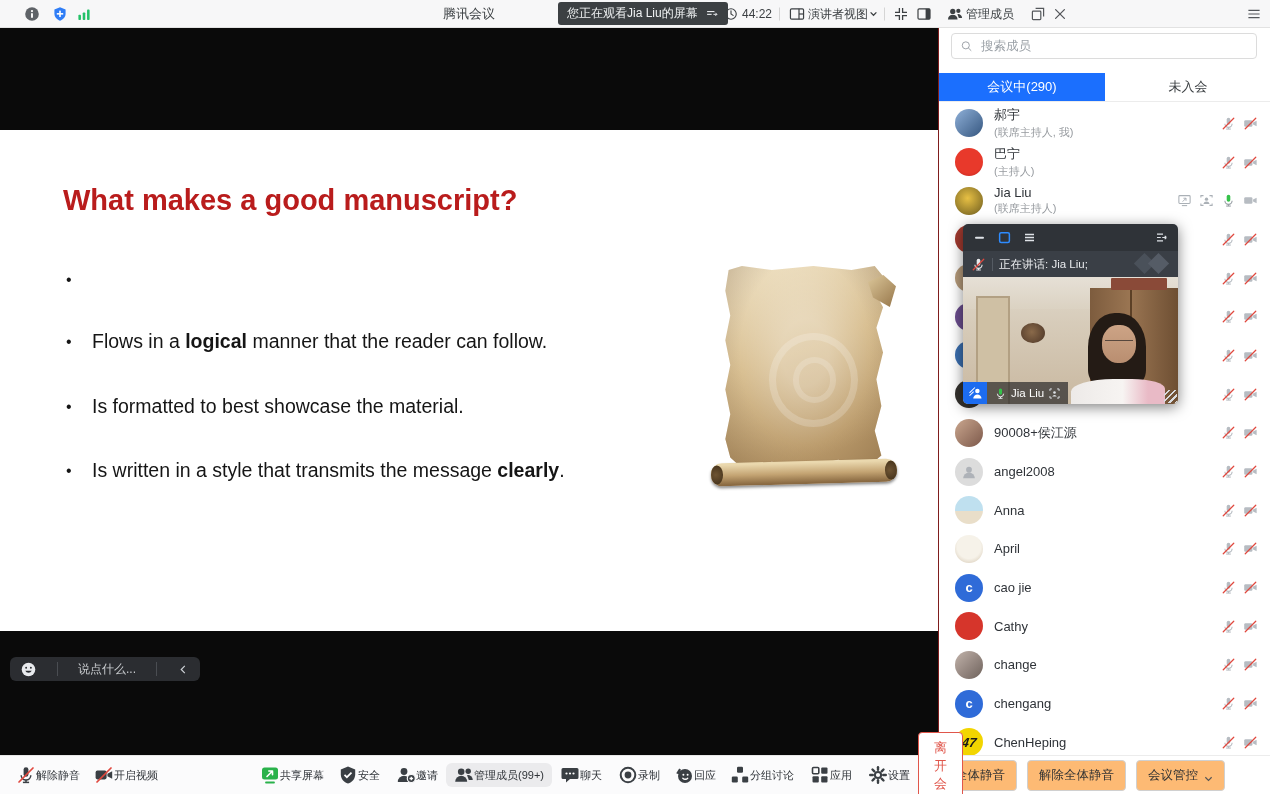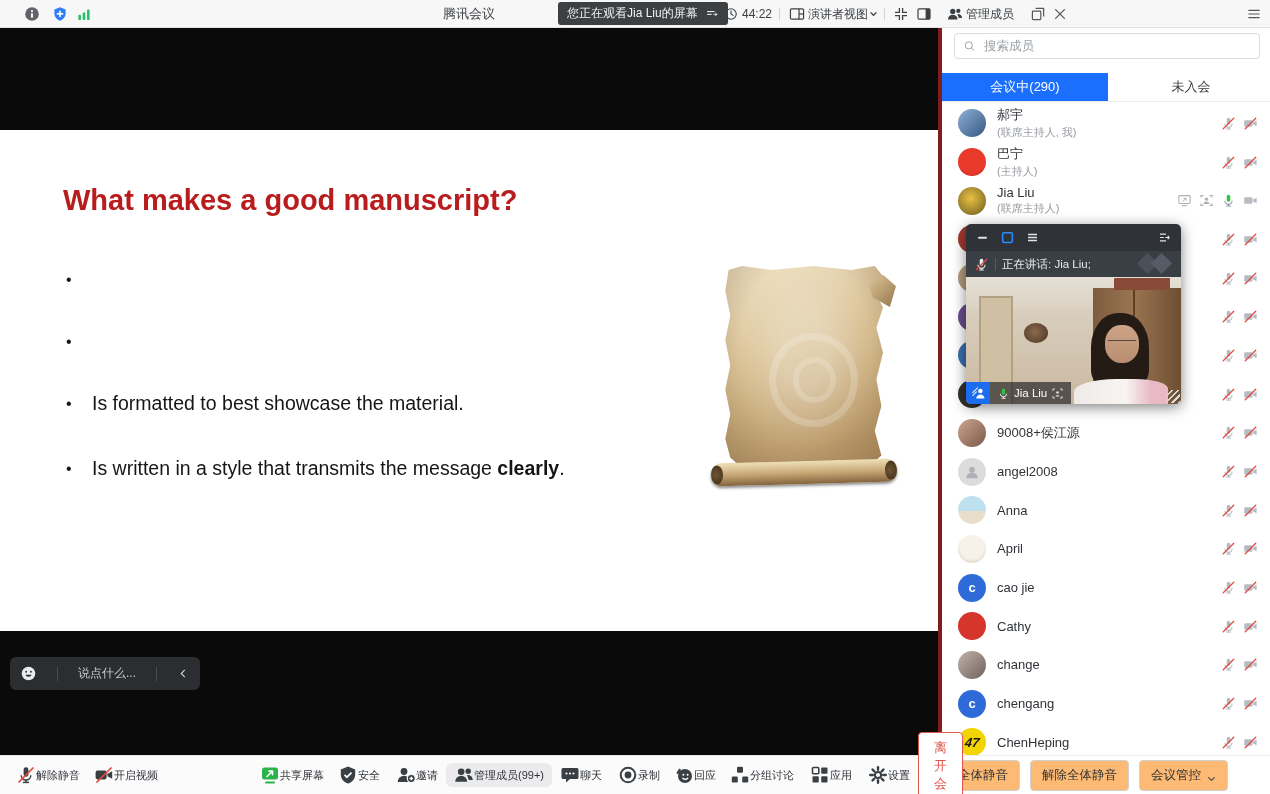--- a/index.html
+++ b/index.html
@@ -41,38 +41,38 @@
   .p-mark::before{content:"";position:absolute;left:22%;top:22%;width:42%;height:42%;border:6px solid rgba(255,255,255,.18);border-radius:50%}
   .p-flap{position:absolute;right:-2px;top:9px;width:28px;height:32px;background:linear-gradient(135deg,#dcc79a,#96764a);
      clip-path:polygon(0 22%,55% 0,100% 35%,78% 100%,18% 70%)}
   .p-roll{position:absolute;left:-5px;right:-3px;bottom:4px;height:23px;border-radius:11px/10px;transform:rotate(-1.6deg);
      background:linear-gradient(180deg,#ead8ae 8%,#c3a372 55%,#8a6a42 95%);box-shadow:0 2px 3px rgba(0,0,0,.45)}
   .p-roll::before,.p-roll::after{content:"";position:absolute;top:2px;width:12px;height:19px;border-radius:50%;
      background:radial-gradient(circle at 40% 50%,#6e5433,#3f2e18)}
   .p-roll::before{left:0}.p-roll::after{right:0}
 
   
-  #chat-pill{position:absolute;left:10px;top:629px;height:33px;background:#2b2d31;border-radius:6px;
+  #chat-pill{position:absolute;left:10px;top:629px;height:24px;background:#2b2d31;border-radius:6px;
      display:flex;align-items:center;padding:0 10px;gap:20px;z-index:5}
   #chat-pill .cp-div{width:1px;height:14px;background:#4a4d52}
   #chat-placeholder{color:#c7cacd;font-size:12px}
 
   
   #toolbar{position:absolute;left:0;top:755px;width:939px;height:39px;background:#fbfbfc;border-top:1px solid #e7e7e7;
      display:flex;align-items:center;padding-left:8px;box-sizing:border-box;z-index:40}
   .tbitem{display:flex;flex-direction:row;align-items:center;justify-content:center;padding:2px 8px;border-radius:6px;cursor:pointer}
   .tbitem .tbicon{width:20px;height:20px}
   .tbitem .tblabel{font-size:11px;color:#2f3338;margin-top:1px;white-space:nowrap}
   .tbitem.hl{background:#ebebed}
   .tbcaret{width:10px;height:8px;margin:0 2px 12px -4px}
   #leave-btn{margin-left:auto;margin-right:10px;border:1px solid #e0564b;color:#e0564b;background:#fff;
      font-size:13px;padding:6px 15px;border-radius:4px;cursor:pointer;font-family:inherit}
 
   
-  #sidebar{position:absolute;left:938px;top:28px;width:332px;height:766px;background:#fff;border-left:4px solid #7f1d1d;box-sizing:border-box}
+  #sidebar{position:absolute;left:938px;top:28px;width:332px;height:766px;background:#fff;border-left:1px solid #7f1d1d;box-sizing:border-box}
   #sb-search{position:absolute;left:12px;top:5px;width:306px;height:26px;border:1px solid #dcdcdc;border-radius:4px;
      display:flex;align-items:center;gap:6px;padding:0 8px;box-sizing:border-box;background:#fff}
   #sb-search input{border:none;outline:none;font-size:12.5px;color:#333;width:100%;font-family:inherit;background:transparent}
   #sb-search input::placeholder{color:#9aa0a6}
   #sb-tabs{position:absolute;left:0;top:45px;width:332px;height:28px;display:flex;border-bottom:1px solid #ececec}
   .sbtab{flex:1;display:flex;align-items:center;justify-content:center;font-size:13px;color:#3c4043;background:#fff;cursor:pointer}
   .sbtab.active{background:#1b6ffe;color:#fff}
   #plist{position:absolute;left:0;top:76px;right:0;bottom:39px;overflow:hidden}
   .prow{display:flex;align-items:center;height:38.7px;padding:0 12px 0 16px;box-sizing:border-box}
   .pava{width:28px;height:28px;border-radius:50%;flex:0 0 28px;display:flex;align-items:center;justify-content:center;
@@ -216,20 +216,21 @@
 
 <div id="main">
   <div id="slide">
     <div id="slide-title">What makes a good manuscript?</div>
     <ul id="bullets">
         <li>
           <span class="dot">•</span>
         </li>
         <li>
           <span class="dot">•</span>
+          <span class="btext">Flows in a <b>logical</b> manner that the reader can follow.</span>
         </li>
         <li>
           <span class="dot">•</span>
           <span class="btext">Is formatted to  best showcase the material.</span>
         </li>
         <li>
           <span class="dot">•</span>
           <span class="btext">Is written in a style that transmits the message <b>clearly</b>.</span>
         </li>
       </ul>

